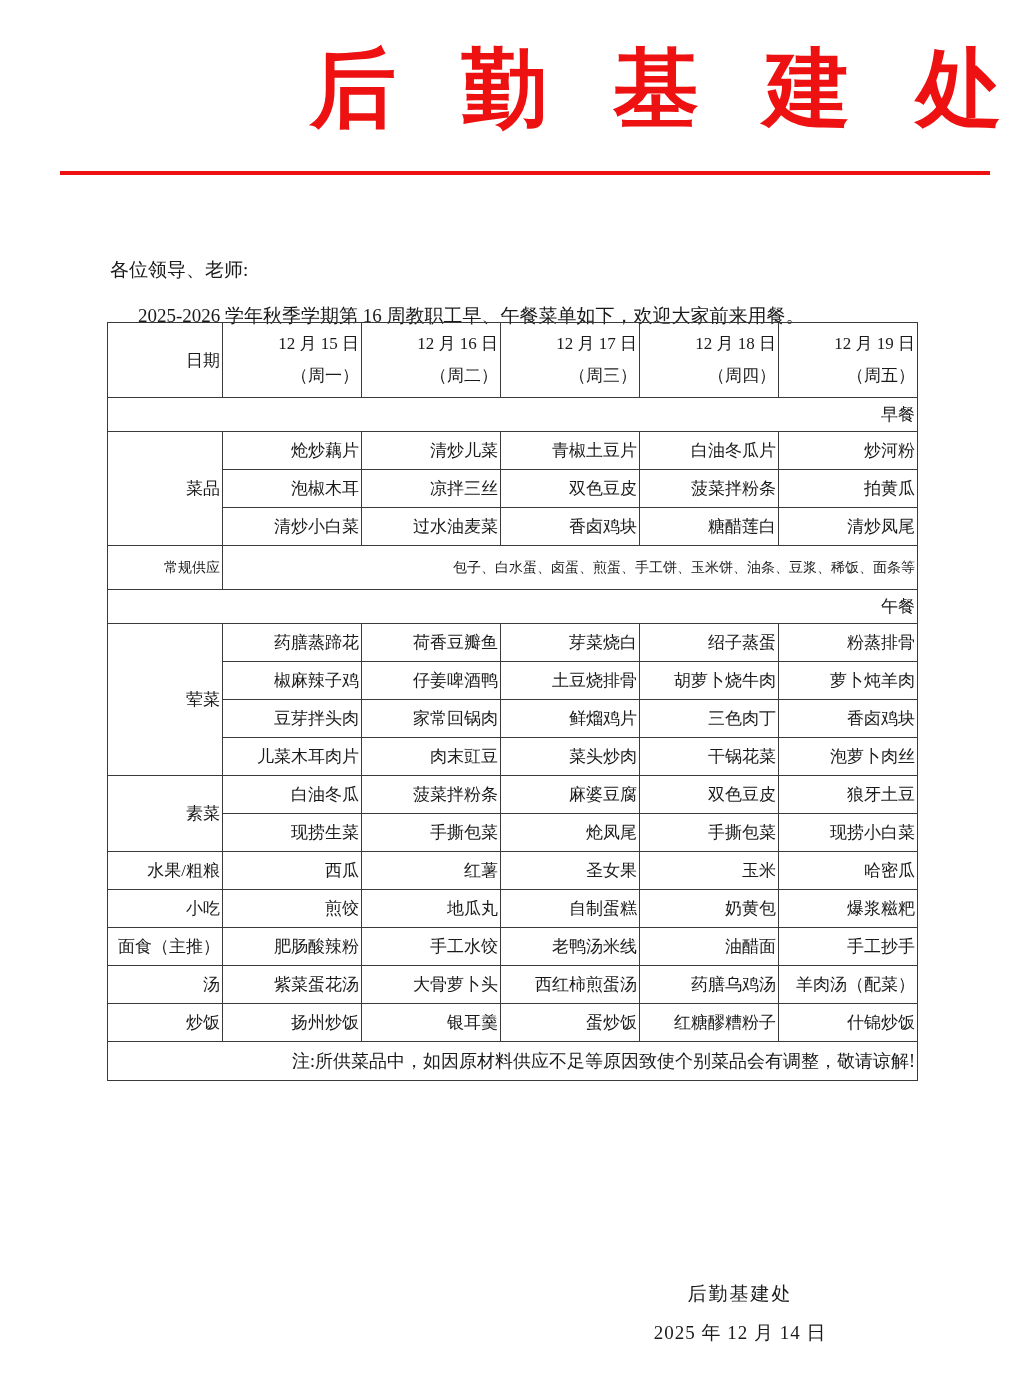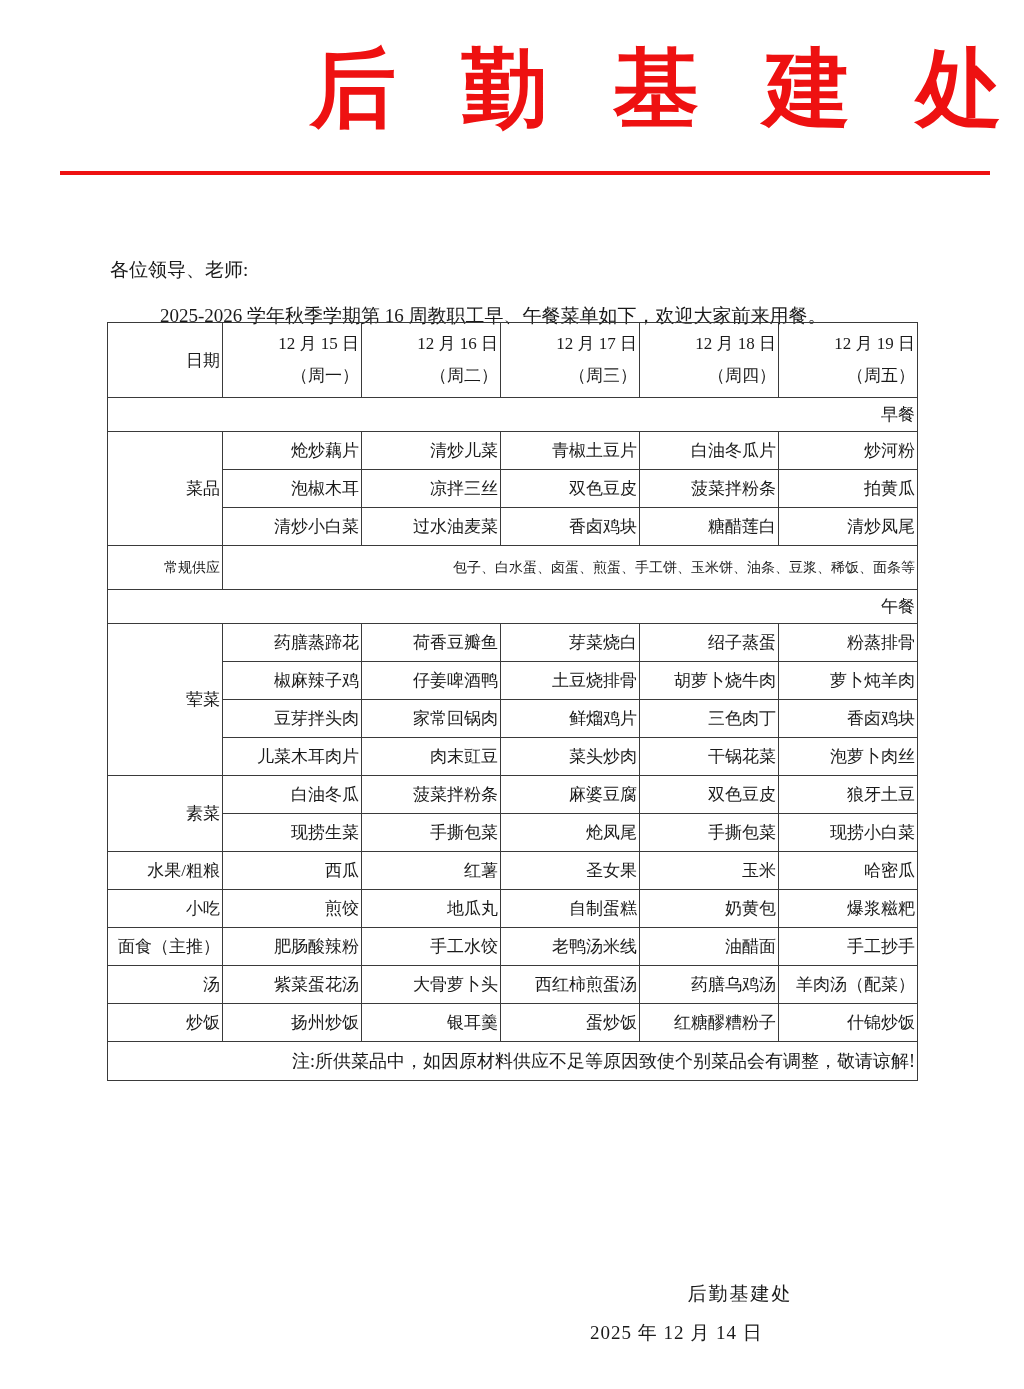--- a/index.html
+++ b/index.html
@@ -45,21 +45,21 @@
   }
   .greeting {
     position: absolute;
     top: 257px;
     left: 110px;
     font-size: 19px;
   }
   .intro {
     position: absolute;
     top: 303px;
-    left: 122px;
+    left: 100px;
     width: 820px;
     font-size: 19px;
     text-indent: 2em;
   }
   table.menu-table {
     position: absolute;
     top: 322px;
     left: 107px;
     width: 810px;
     border-collapse: collapse;
@@ -96,21 +96,21 @@
     width: 300px;
     text-align: center;
     font-size: 19px;
     letter-spacing: 2px;
   }
   .footer-date {
     position: absolute;
     top: 1320px;
     left: 590px;
     width: 300px;
-    text-align: left;
+    text-align: center;
     font-size: 19px;
     letter-spacing: 1px;
   }
 </style>
 </head>
 <body>
 
 <div class="page">
 
   <div class="dept-header">后 勤 基 建 处</div>

